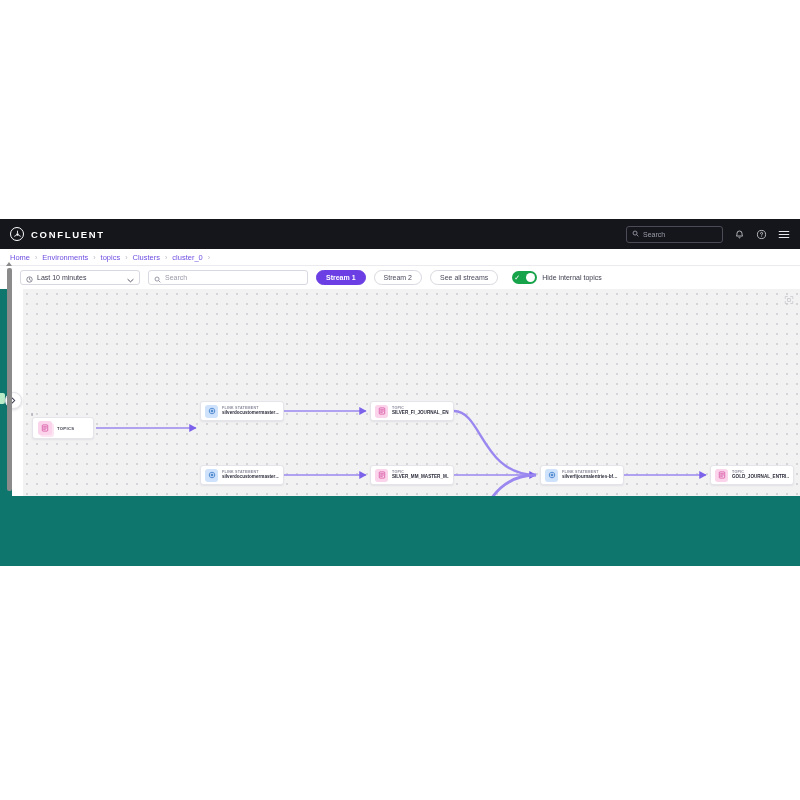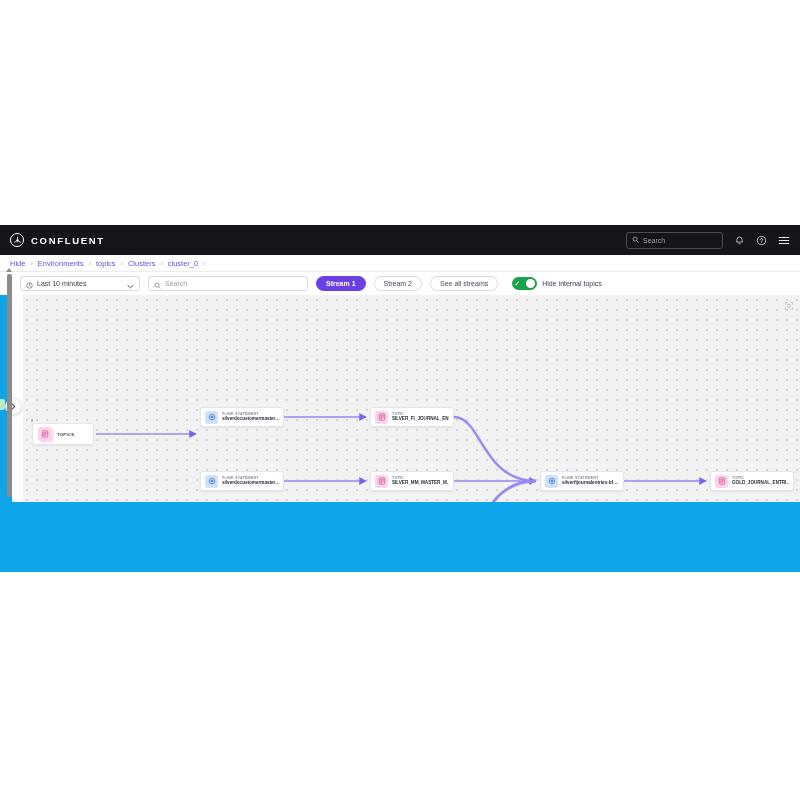--- a/index.html
+++ b/index.html
@@ -4,23 +4,23 @@
 <style>
   * { box-sizing: border-box; margin: 0; padding: 0; }
   html, body {
     width: 800px; height: 800px;
     background: #ffffff;
     font-family: "Liberation Sans", sans-serif;
     overflow: hidden;
   }
   #app {
     position: absolute;
-    left: 0; top: 225px;
+    left: 0; top: 219px;
     width: 800px; height: 347px;
-    background: #0ea5e9;
+    background: #0f766e;
     overflow: hidden;
   }
 
   
   .topbar {
     position: relative;
     height: 30px;
     background: #15161c;
     display: flex;
     align-items: center;
@@ -297,21 +297,21 @@
       </span>
       <span class="ticon">
         <svg width="12" height="11" viewBox="0 0 20 18" stroke="#e6e6ec" stroke-width="1.8" stroke-linecap="round">
           <path d="M2 4h16M2 9h16M2 14h16"></path>
         </svg>
       </span>
     </div>
   </div>
 
   <div class="crumbs">
-    <span class="crumb">Hide</span>
+    <span class="crumb">Home</span>
     <span class="crumb-sep">›</span>
     <span class="crumb">Environments</span>
     <span class="crumb-sep">›</span>
     <span class="crumb">topics</span>
     <span class="crumb-sep">›</span>
     <span class="crumb">Clusters</span>
     <span class="crumb-sep">›</span>
     <span class="crumb">cluster_0</span>
     <span class="crumb-sep">›</span>
   </div>

